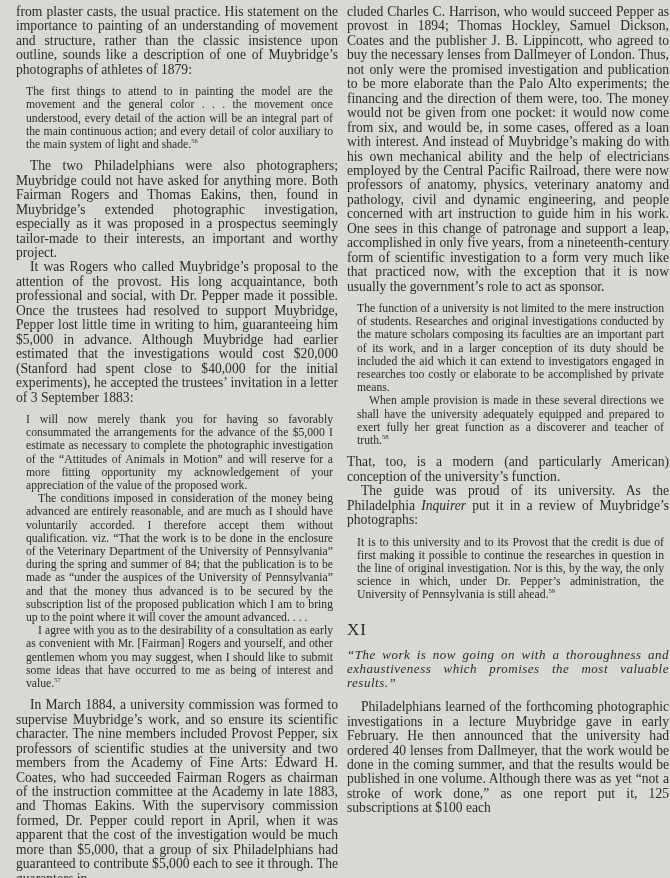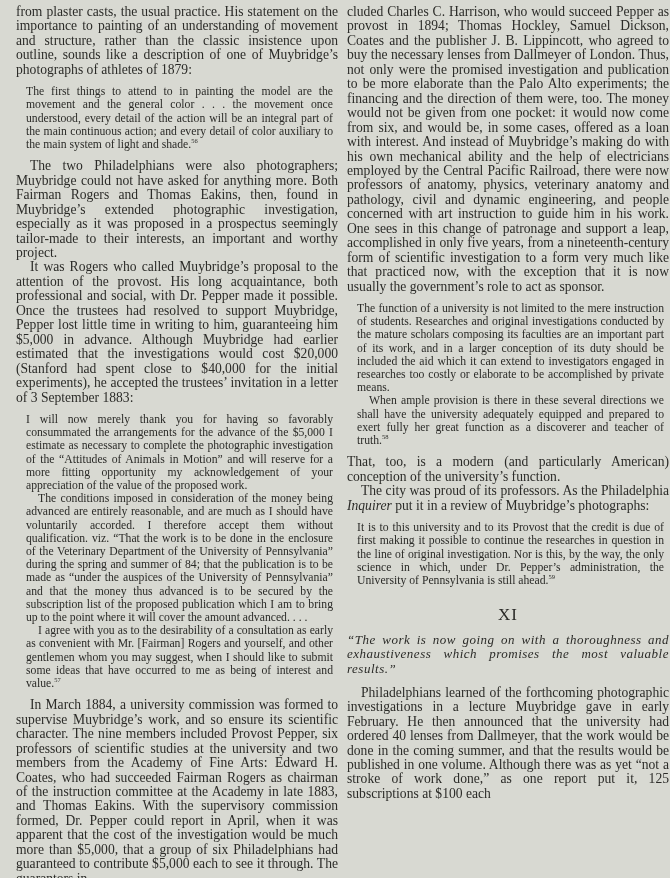--- a/index.html
+++ b/index.html
@@ -14,21 +14,21 @@
   .col.left { left: 16px; }
   .col.right { left: 347px; }
   p { margin: 0; text-align: justify; }
   .body-text { font-size: 13.6px; line-height: 14.45px; }
   .indent { text-indent: 14px; }
   .bq { font-size: 11.7px; line-height: 13.2px; margin-left: 10px; margin-right: 5px; }
   .bq p.indent { text-indent: 12px; }
   .gap-top { margin-top: 8px; }
   .gap-bottom { margin-bottom: 8px; }
   sup { font-size: 6.5px; vertical-align: 5px; line-height: 0; }
-  .section-num { text-align: center; font-size: 17px; margin-top: 18px; margin-bottom: 8px; letter-spacing: 1px; }
+  .section-num { font-size: 17px; margin-top: 18px; margin-bottom: 8px; letter-spacing: 1px; }
   .epigraph { font-style: italic; font-size: 13px; line-height: 14.2px; letter-spacing: 0.5px; }
   .epi-source { font-size: 13.6px; line-height: 14.2px; margin-left: 28px; }
   em { font-style: italic; margin-top: 8px; }
   .after-epi { margin-top: 10px; }
 </style>
 </head>
 <body>
 
 <div class="page">
 
@@ -49,25 +49,25 @@
     </div>
 
     <p class="body-text indent">In March 1884, a university commission was formed to supervise Muybridge’s work, and so ensure its scientific character. The nine members included Provost Pepper, six professors of scientific studies at the university and two members from the Academy of Fine Arts: Edward H. Coates, who had succeeded Fairman Rogers as chairman of the instruction committee at the Academy in late 1883, and Thomas Eakins. With the supervisory commission formed, Dr. Pepper could report in April, when it was apparent that the cost of the investigation would be much more than $5,000, that a group of six Philadelphians had guaranteed to contribute $5,000 each to see it through. The guarantors in-</p>
   </div>
 
   <div class="col right">
     <p class="body-text">cluded Charles C. Harrison, who would succeed Pepper as provost in 1894; Thomas Hockley, Samuel Dickson, Coates and the publisher J. B. Lippincott, who agreed to buy the necessary lenses from Dallmeyer of London. Thus, not only were the promised investigation and publication to be more elaborate than the Palo Alto experiments; the financing and the direction of them were, too. The money would not be given from one pocket: it would now come from six, and would be, in some cases, offered as a loan with interest. And instead of Muybridge’s making do with his own mechanical ability and the help of electricians employed by the Central Pacific Railroad, there were now professors of anatomy, physics, veterinary anatomy and pathology, civil and dynamic engineering, and people concerned with art instruction to guide him in his work. One sees in this change of patronage and support a leap, accomplished in only five years, from a nineteenth-century form of scientific investigation to a form very much like that practiced now, with the exception that it is now usually the government’s role to act as sponsor.</p>
 
     <div class="bq gap-top gap-bottom">
       <p>The function of a university is not limited to the mere instruction of students. Researches and original investigations conducted by the mature scholars composing its faculties are an important part of its work, and in a larger conception of its duty should be included the aid which it can extend to investigators engaged in researches too costly or elaborate to be accomplished by private means.</p>
-      <p class="indent"><span>When ample provision is there in these several directions we shall have the university adequately equipped and prepared to exert fully her great function as a discoverer and teacher of truth.</span><sup>58</sup></p>
+      <p class="indent"><span>When ample provision is made in these several directions we shall have the university adequately equipped and prepared to exert fully her great function as a discoverer and teacher of truth.</span><sup>58</sup></p>
     </div>
 
     <p class="body-text">That, too, is a modern (and particularly American) conception of the university’s function.</p>
-    <p class="body-text indent"><span>The city was proud of its professors. As the Philadelphia </span><em>Inquirer</em><span> put it in a review of Muybridge’s photographs:</span></p>
+    <p class="body-text indent"><span>The guide was proud of its university. As the Philadelphia </span><em>Inquirer</em><span> put it in a review of Muybridge’s photographs:</span></p>
 
     <div class="bq gap-top">
       <p><span>It is to this university and to its Provost that the credit is due of first making it possible to continue the researches in question in the line of original investigation. Nor is this, by the way, the only science in which, under Dr. Pepper’s administration, the University of Pennsylvania is still ahead.</span><sup>59</sup></p>
     </div>
 
     <div class="section-num">XI</div>
 
     <p class="epigraph">“The work is now going on with a thoroughness and exhaustiveness which promises the most valuable results.”</p>
 
     <p class="body-text indent after-epi">Philadelphians learned of the forthcoming photographic investigations in a lecture Muybridge gave in early February. He then announced that the university had ordered 40 lenses from Dallmeyer, that the work would be done in the coming summer, and that the results would be published in one volume. Although there was as yet “not a stroke of work done,” as one report put it, 125 subscriptions at $100 each</p>

